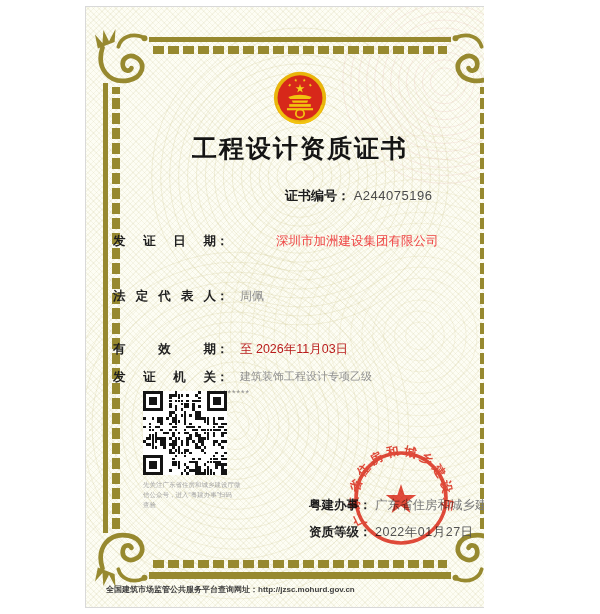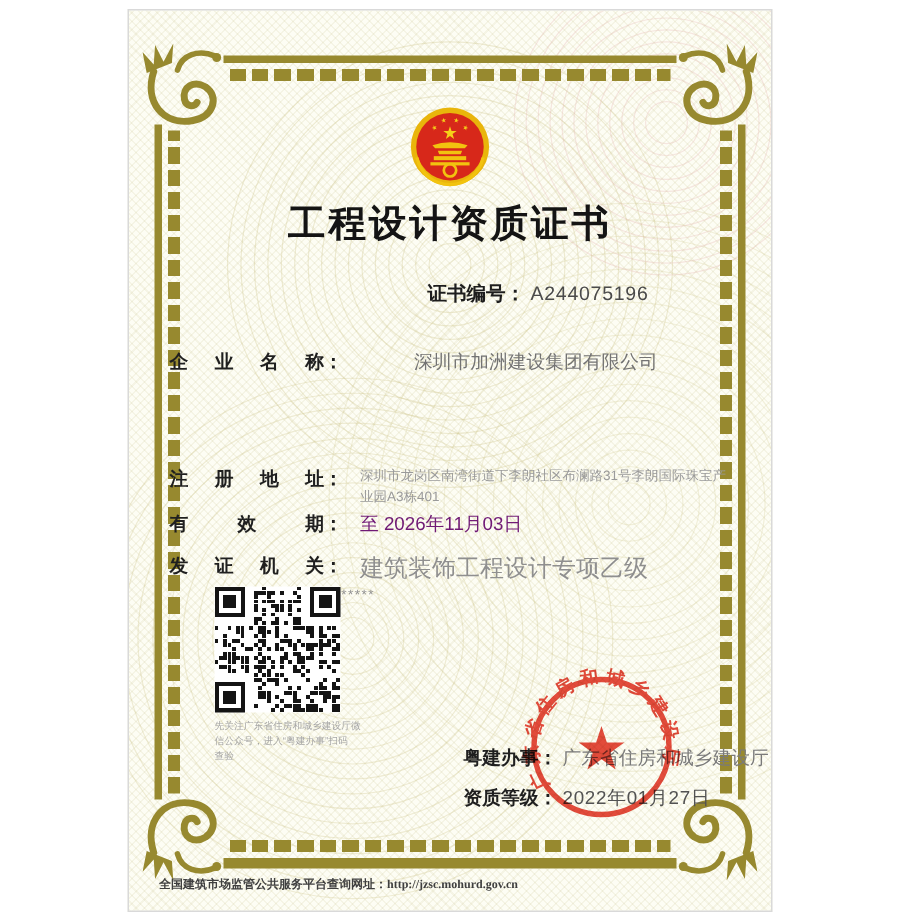--- a/index.html
+++ b/index.html
@@ -1,17 +1,17 @@
 <!DOCTYPE html>
 <html><head>
 <meta charset="utf-8">
 <style>
   html,body{margin:0;padding:0;background:#ffffff;}
   .stage{position:relative;width:484px;height:614px;background:#ffffff;overflow:hidden;
-         font-family:"Liberation Sans","DejaVu Sans",sans-serif;padding-left:32px;}
+         font-family:"Liberation Sans","DejaVu Sans",sans-serif;}
   .paper{position:absolute;left:85px;top:6px;width:430px;height:602px;box-sizing:border-box;
          background:#fdfdf4;border:1px solid #d9d9d9;overflow:hidden;}
   .paper::before{content:"";position:absolute;inset:0;pointer-events:none;
     background:
       repeating-linear-gradient(45deg, rgba(168,158,80,.09) 0 1px, transparent 1px 4px),
       repeating-linear-gradient(-45deg, rgba(168,158,80,.09) 0 1px, transparent 1px 4px);}
   svg.guilloche{position:absolute;inset:0;width:100%;height:100%;pointer-events:none;}
 
   
   .frame{position:absolute;left:17px;top:30px;width:394px;height:542px;pointer-events:none;}
@@ -39,26 +39,26 @@
   .certno .lbl{font-weight:700;color:#1d1d1d;}
   .certno .val{color:#4a4a4a;letter-spacing:.5px;}
 
   
   .fields{position:absolute;left:27px;top:226px;width:380px;height:170px;}
   .frow{position:absolute;left:0;white-space:nowrap;}
   .flabel{display:inline-block;width:103px;font-size:12.5px;font-weight:700;color:#1f1f1f;
           text-align:justify;text-align-last:justify;vertical-align:top;}
   .fcolon{font-weight:700;color:#1f1f1f;font-size:12.5px;vertical-align:top;}
   .fvalue{margin-left:7px;vertical-align:top;display:inline-block;}
-  .v-company{font-size:12.5px;color:#737373;margin-left:43px;}
+  .v-company{font-size:12.5px;color:#ef4444;margin-left:43px;}
   .v-code{font-size:13px;color:#5c5c5c;letter-spacing:.3px;}
   .v-person{font-size:12px;color:#8f8f8f;}
   .v-addr{font-size:9px;color:#9a9a9a;width:250px;white-space:normal;line-height:1.5;}
-  .v-valid{font-size:12.5px;color:#701a75;}
-  .v-grade{font-size:16px;color:#8f8f8f;}
+  .v-valid{font-size:12.5px;color:#b91c1c;}
+  .v-grade{font-size:11px;color:#8f8f8f;}
   .grade-note{font-size:9px;color:#8f8f8f;letter-spacing:1px;margin-left:110px;margin-top:1px;}
 
   
   .qr{position:absolute;left:57px;top:384px;width:84px;height:84px;background:#fff;}
   .qr svg{width:100%;height:100%;display:block;fill:#141414;}
   .qr-caption{position:absolute;left:57px;top:473px;width:104px;font-size:6.5px;
               color:#a5a5a5;line-height:1.5;}
 
   
   .issue-row{position:absolute;white-space:nowrap;font-size:12.5px;}
@@ -67,21 +67,21 @@
   .i-authority .ival{color:#7a7a7a;}
   .i-date{left:223px;top:517px;}
   .i-date .ival{color:#525252;letter-spacing:.5px;}
 
   
   .seal{position:absolute;left:260px;top:436px;width:110px;height:110px;
         mix-blend-mode:multiply;opacity:.92;}
 
   
   .footer{position:absolute;left:20px;top:577px;line-height:12px;}
-  .fl1{font-size:8px;color:#3f3f3f;font-weight:700;font-family:Liberation Serif, serif;}
+  .fl1{font-size:8px;color:#3f3f3f;font-weight:700;}
   .fl2{font-size:8px;color:#8a8a8a;}
 </style>
 </head>
 <body>
 
 <div class="stage">
   <div class="paper">
 
     <svg class="guilloche" viewBox="0 0 430 602" preserveAspectRatio="none">
         <g fill="none" stroke="#cdc488" stroke-opacity="0.32" stroke-width="0.8">
@@ -218,26 +218,26 @@
 
     <h1 class="title">工程设计资质证书</h1>
 
     <div class="certno">
       <span class="lbl">证书编号</span><span class="lbl">：</span>
       <span class="val">A244075196</span>
     </div>
 
     <div class="fields">
       <div class="frow" style="top:0">
-        <span class="flabel">企业名称</span><span class="fcolon">：</span>
+        <span class="flabel">发证日期</span><span class="fcolon">：</span>
         <span class="fvalue v-company">深圳市加洲建设集团有限公司</span>
       </div>
-      <div class="frow" style="top:78px">
-        <span class="flabel">注册地址</span><span class="fcolon">：</span>
-        <span class="fvalue v-addr">深圳市龙岗区南湾街道下李朗社区布澜路31号李朗国际珠宝产业园A3栋401</span>
+      <div class="frow" style="top:55px">
+        <span class="flabel">法定代表人</span><span class="fcolon">：</span>
+        <span class="fvalue v-person">周佩</span>
       </div>
       <div class="frow" style="top:108px">
         <span class="flabel">有效期</span><span class="fcolon">：</span>
         <span class="fvalue v-valid">至 2026年11月03日</span>
       </div>
       <div class="frow" style="top:136px">
         <span class="flabel">发证机关</span><span class="fcolon">：</span>
         <span class="fvalue v-grade">建筑装饰工程设计专项乙级</span>
         <div class="grade-note">******</div>
       </div>

